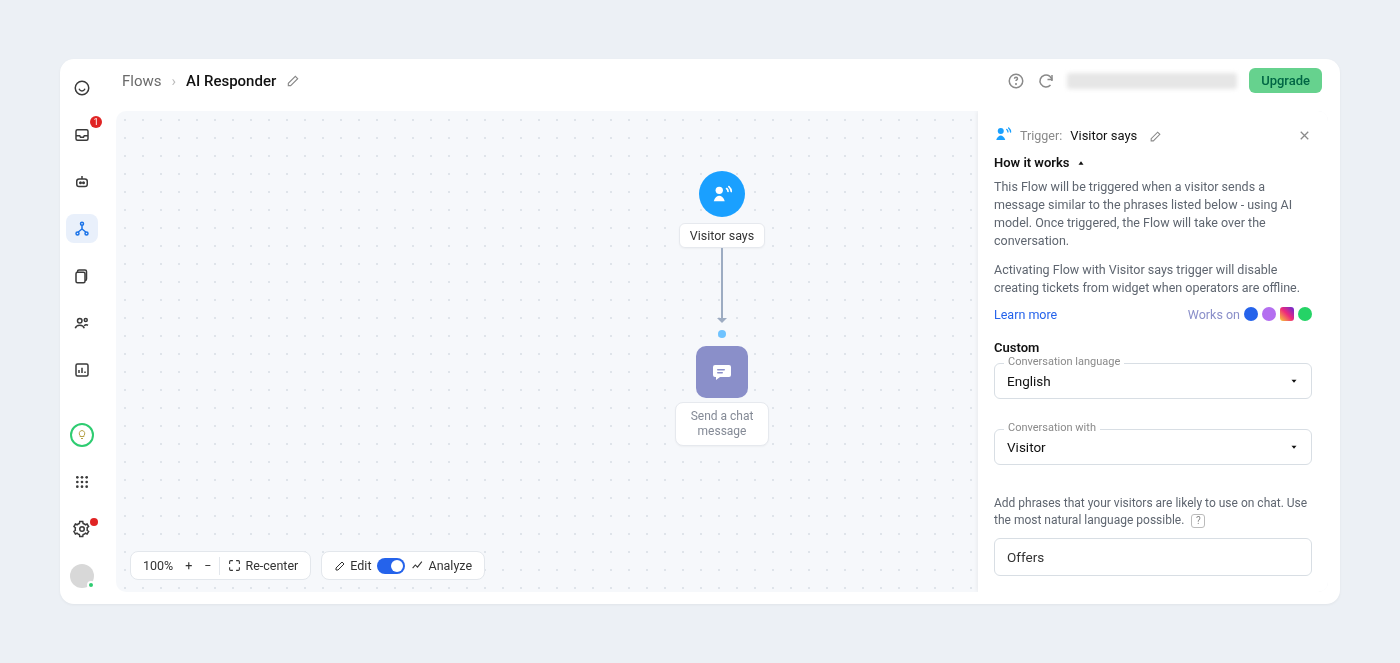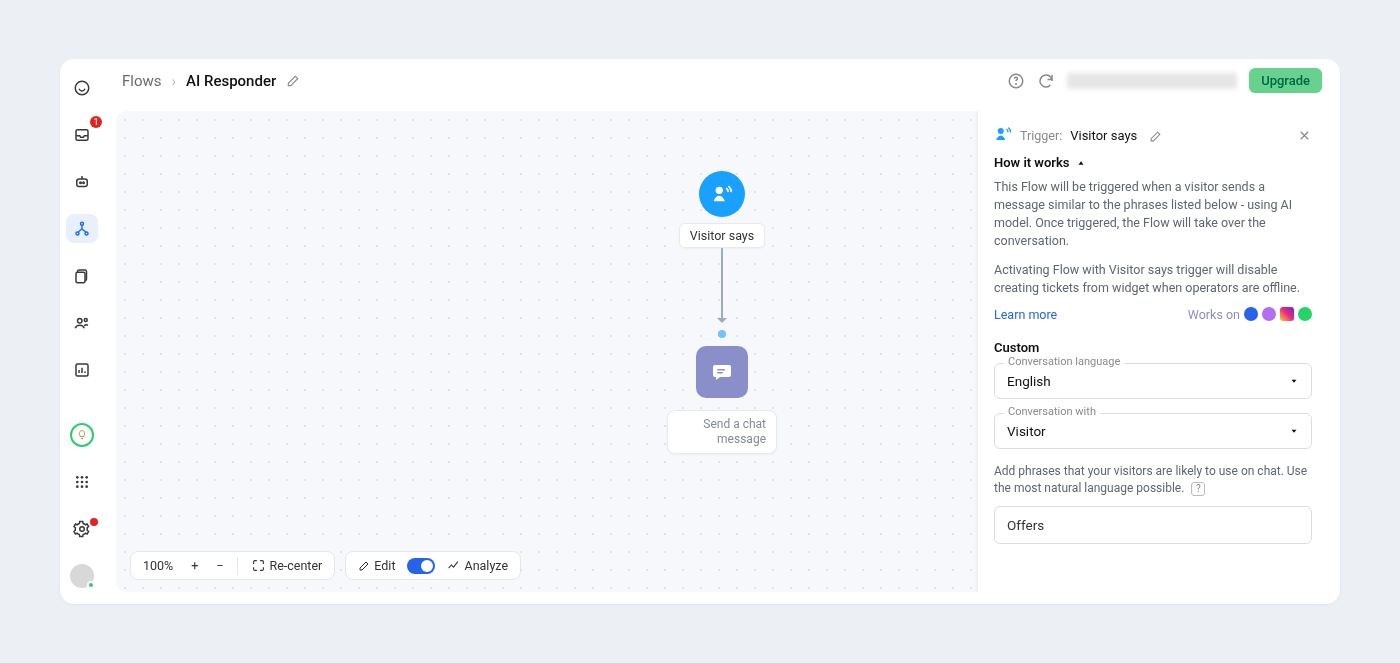--- a/index.html
+++ b/index.html
@@ -29,24 +29,24 @@
 .btn { border: 1px solid #d8dee4; background: #fff; color: #333; padding: 5px 12px; border-radius: 7px; font-size: 13px; cursor: pointer; }
 .btn.primary { background: #2563eb; border-color: #2563eb; color: #fff; }
 
 .flowcol { position: absolute; left: 50%; top: 60px; transform: translateX(-50%); display: flex; flex-direction: column; align-items: center; }
 .node-circ { width: 46px; height: 46px; border-radius: 50%; background: #1aa0ff; display: flex; align-items: center; justify-content: center; color: #fff; }
 .node-lbl { margin-top: 6px; background: #fff; border: 1px solid #e6e9ee; border-radius: 6px; padding: 4px 10px; font-size: 12.5px; color: #333; box-shadow: 0 1px 2px rgba(0,0,0,.04); }
 .connector { width: 2px; height: 74px; background: #9dacc2; position: relative; margin-top: 0; }
 .connector::after { content: ""; position: absolute; bottom: -6px; left: 50%; transform: translateX(-50%); border: 5px solid transparent; border-top-color: #9dacc2; }
 .dot-land { width: 8px; height: 8px; border-radius: 50%; background: #6fc3ff; margin: 8px 0 8px; }
 .node-sq { width: 52px; height: 52px; border-radius: 10px; background: #8a8fc9; display: flex; align-items: center; justify-content: center; color: #fff; }
-.node-sub { margin-top: 12px; background: #fff; border: 1px solid #e6e9ee; border-radius: 8px; padding: 6px 10px; font-size: 12px; color: #848a96; text-align: right; width: 110px; line-height: 1.25; box-shadow: 0 1px 2px rgba(0,0,0,.04); }
+.node-sub { margin-top: 4px; background: #fff; border: 1px solid #e6e9ee; border-radius: 8px; padding: 6px 10px; font-size: 12px; color: #848a96; text-align: center; width: 94px; line-height: 1.25; box-shadow: 0 1px 2px rgba(0,0,0,.04); }
 
 .bbar { position: absolute; bottom: 12px; left: 14px; display: flex; gap: 10px; }
-.tool-grp { background: #fff; border: 1px solid #e3e7ec; border-radius: 8px; display: flex; align-items: center; padding: 4px 6px; gap: 6px; font-size: 12.5px; color: #333; }
+.tool-grp { background: #fff; border: 1px solid #e3e7ec; border-radius: 8px; display: flex; align-items: center; padding: 4px 6px; font-size: 12.5px; color: #333; }
 .tool-grp .sep { width: 1px; height: 18px; background: #e3e7ec; margin: 0 2px; }
 .tool-grp .tb { padding: 2px 6px; cursor: pointer; display: flex; align-items: center; gap: 4px; }
 .toggle { width: 28px; height: 16px; background: #2563eb; border-radius: 10px; position: relative; }
 .toggle::after { content: ""; position: absolute; right: 2px; top: 2px; width: 12px; height: 12px; background: #fff; border-radius: 50%; }
 .bbar-right { position: absolute; bottom: 12px; right: 14px; }
 
 .panel { position: absolute; top: 0; right: 0; bottom: 0; width: 350px; background: #fff; box-shadow: -1px 0 4px rgba(0,0,0,.06); display: flex; }
 .panel-inner { flex: 1; padding: 14px 16px 10px; overflow-y: auto; font-size: 13px; color: #333; }
 .panel-inner::-webkit-scrollbar { width: 10px; }
 .panel-inner::-webkit-scrollbar-thumb { background: #c5cbd3; border-radius: 10px; }
@@ -55,21 +55,21 @@
 .panel-head .muted { color: #8a8a8a; font-size: 12.5px; }
 .panel-head .name { color: #111; }
 .panel-head .spacer2 { flex: 1; }
 .panel-head .ic-btn { color: #8a8a8a; cursor: pointer; }
 .sec-title { font-weight: 600; font-size: 13px; color: #111; margin: 8px 0 8px; display: flex; align-items: center; gap: 6px; }
 .para { color: #5f6670; line-height: 1.45; margin-bottom: 10px; font-size: 12.5px; }
 .learn-row { display: flex; justify-content: space-between; align-items: center; margin-bottom: 18px; font-size: 12.5px; }
 .learn-row a { color: #2563eb; text-decoration: none; }
 .works-on { color: #8a8fc9; display: flex; align-items: center; gap: 4px; }
 .works-on .wi { width: 14px; height: 14px; border-radius: 3px; }
-.field-wrap { position: relative; margin-bottom: 14px; border-radius: 9px; }
+.field-wrap { position: relative; margin-bottom: 30px; border-radius: 9px; }
 .field-label { position: absolute; top: -8px; left: 10px; background: #fff; padding: 0 4px; font-size: 11px; color: #8a8a8a; }
 .field { width: 100%; border: 1px solid #d8dee4; border-radius: 6px; padding: 9px 12px; font-size: 13.5px; color: #111; background: #fff; display: flex; justify-content: space-between; align-items: center; cursor: pointer; }
 .help-txt { font-size: 12px; color: #5f6670; line-height: 1.4; margin-bottom: 10px; }
 .help-txt .q { display: inline-flex; width: 14px; height: 14px; border: 1px solid #bbb; border-radius: 3px; font-size: 10px; align-items: center; justify-content: center; color: #888; margin-left: 4px; }
 .phrase-box { border: 1px solid #d8dee4; border-radius: 6px; padding: 10px 12px; font-size: 13.5px; }
 svg { display: block; }
 </style>
 </head>
 <body>
 

